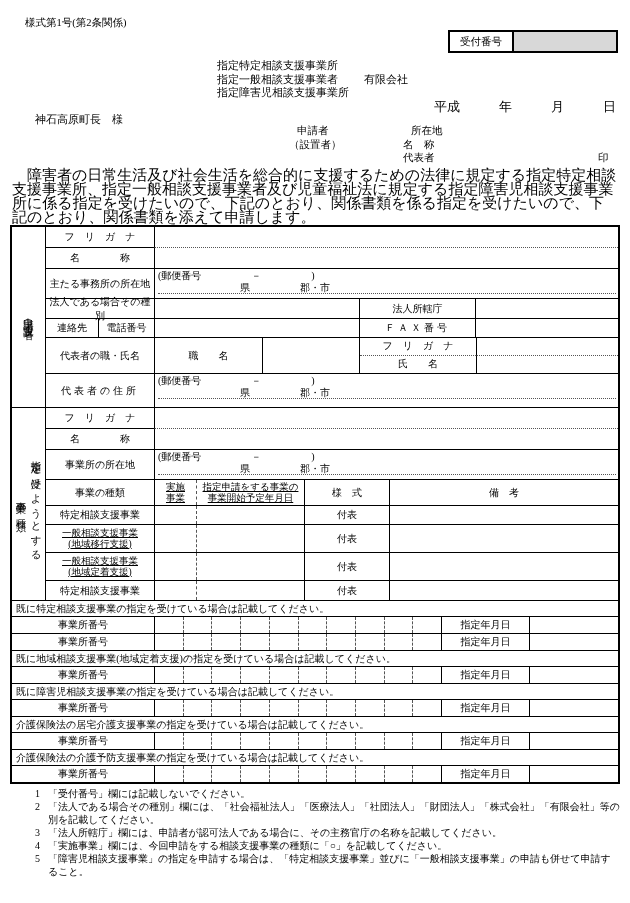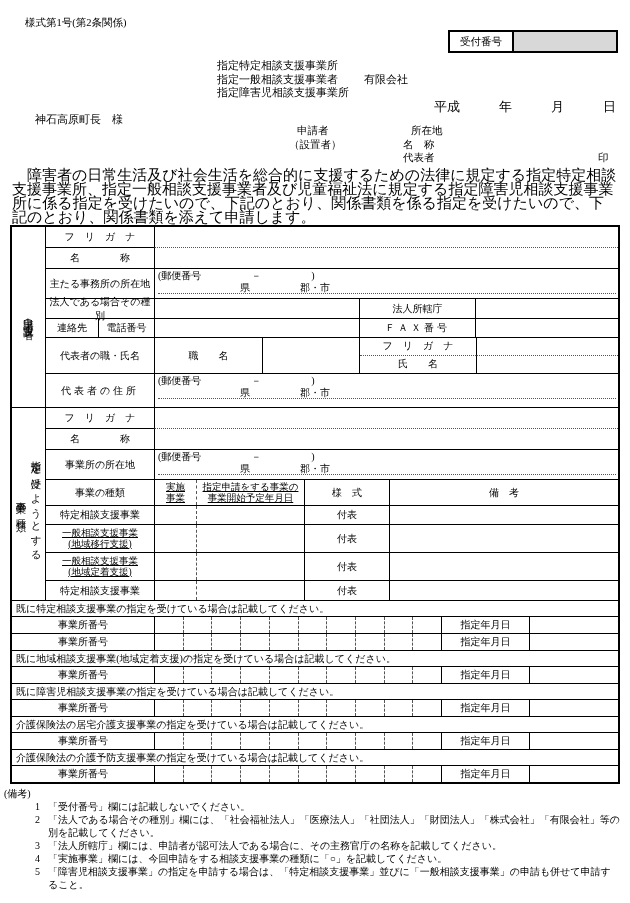--- a/index.html
+++ b/index.html
@@ -342,21 +342,20 @@
           <div class="digit"></div>
           <div class="digit"></div>
         </div>
     <div class="ndate">指定年月日</div>
     <div class="nblank"></div>
   </div>
 
 </div>
 
 <div class="notes">
-  <div class="notes-title">(備考)</div>
   <div class="note">
     <span class="note-num">1</span>
         <span class="note-text">「受付番号」欄には記載しないでください。</span>
   </div>
   <div class="note">
     <span class="note-num">2</span>
         <span class="note-text">「法人である場合その種別」欄には、「社会福祉法人」「医療法人」「社団法人」「財団法人」「株式会社」「有限会社」等の別を記載してください。</span>
   </div>
   <div class="note">
     <span class="note-num">3</span>

